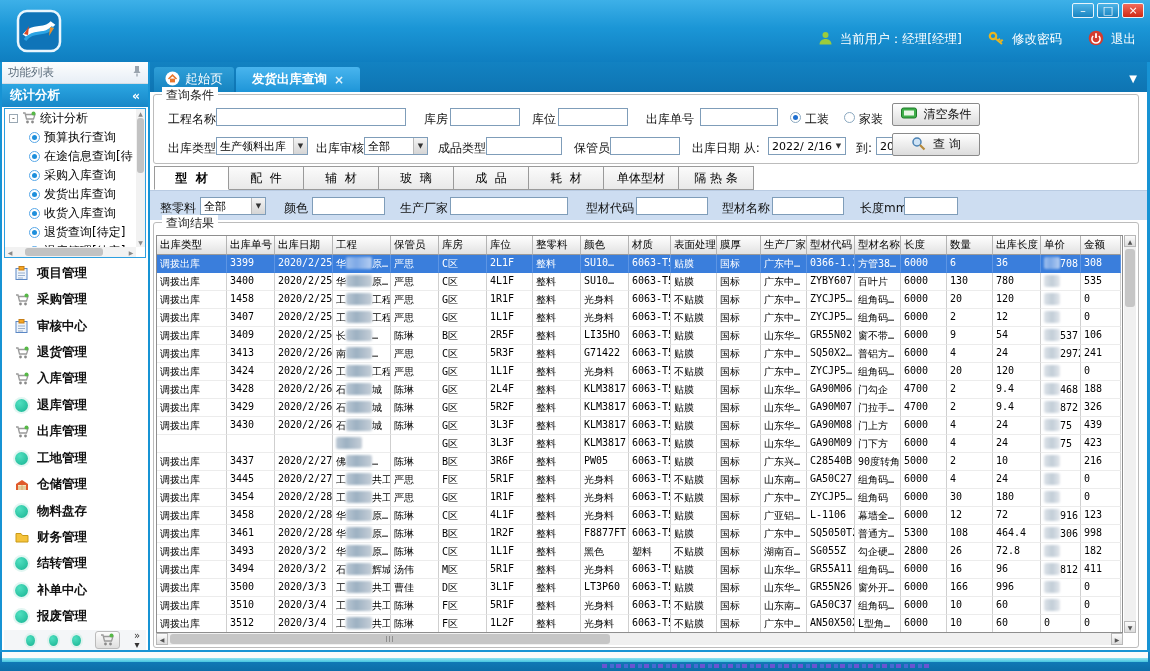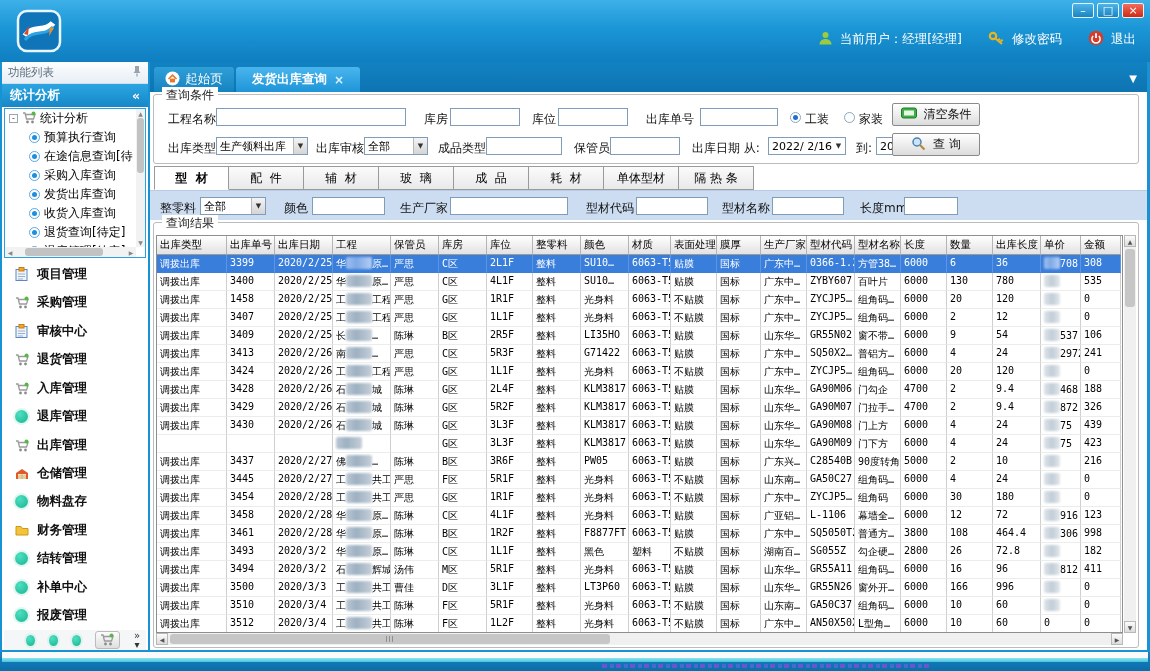--- a/index.html
+++ b/index.html
@@ -313,20 +313,26 @@
               <path d="M1 2h2l1.5 6h7L13 3.5H4" fill="none" stroke="#9a9a9a" stroke-width="1.3"></path>
               <circle cx="5.5" cy="11" r="1.4" fill="#8a8a8a"></circle>
               <circle cx="10.5" cy="11" r="1.4" fill="#8a8a8a"></circle>
               <circle cx="11.5" cy="2.6" r="2" fill="#57b847"></circle>
             </svg>
           </span>
           <span>出库管理</span>
         </div>
         <div class="module">
           <span class="ic">
+            <span class="dot-teal"></span>
+          </span>
+          <span>工地管理</span>
+        </div>
+        <div class="module">
+          <span class="ic">
             <svg width="14" height="12">
               <path d="M1 5 7 1l6 4v6H1z" fill="#e05a2b"></path>
               <rect x="3" y="6" width="8" height="5" fill="#f7e6c0"></rect>
               <path d="M3 8h8M3 10h8M7 6v5" stroke="#caa66a" stroke-width=".8"></path>
             </svg>
           </span>
           <span>仓储管理</span>
         </div>
         <div class="module">
           <span class="ic">
@@ -844,21 +850,21 @@
               <div class="tcell" style="width:48px">B区</div>
               <div class="tcell" style="width:46px">1R2F</div>
               <div class="tcell" style="width:48px">整料</div>
               <div class="tcell" style="width:48px">F8877FT</div>
               <div class="tcell" style="width:42px">6063-T5</div>
               <div class="tcell" style="width:46px">贴膜</div>
               <div class="tcell" style="width:44px">国标</div>
               <div class="tcell" style="width:46px">广东中…</div>
               <div class="tcell" style="width:48px">SQ5050T20</div>
               <div class="tcell" style="width:46px">普通方…</div>
-              <div class="tcell" style="width:46px">3800</div>
+              <div class="tcell" style="width:46px">5300</div>
               <div class="tcell" style="width:46px">108</div>
               <div class="tcell" style="width:48px">464.4</div>
               <div class="tcell" style="width:40px"><span class="blur price"></span>306</div>
               <div class="tcell" style="width:40px">998</div>
             </div>
             <div class="trow">
               <div class="tcell" style="width:70px">调拨出库</div>
               <div class="tcell" style="width:48px">3493</div>
               <div class="tcell" style="width:58px">2020/3/2</div>
               <div class="tcell" style="width:58px"><span>华</span><span class="blur"></span><span>原…</span></div>

